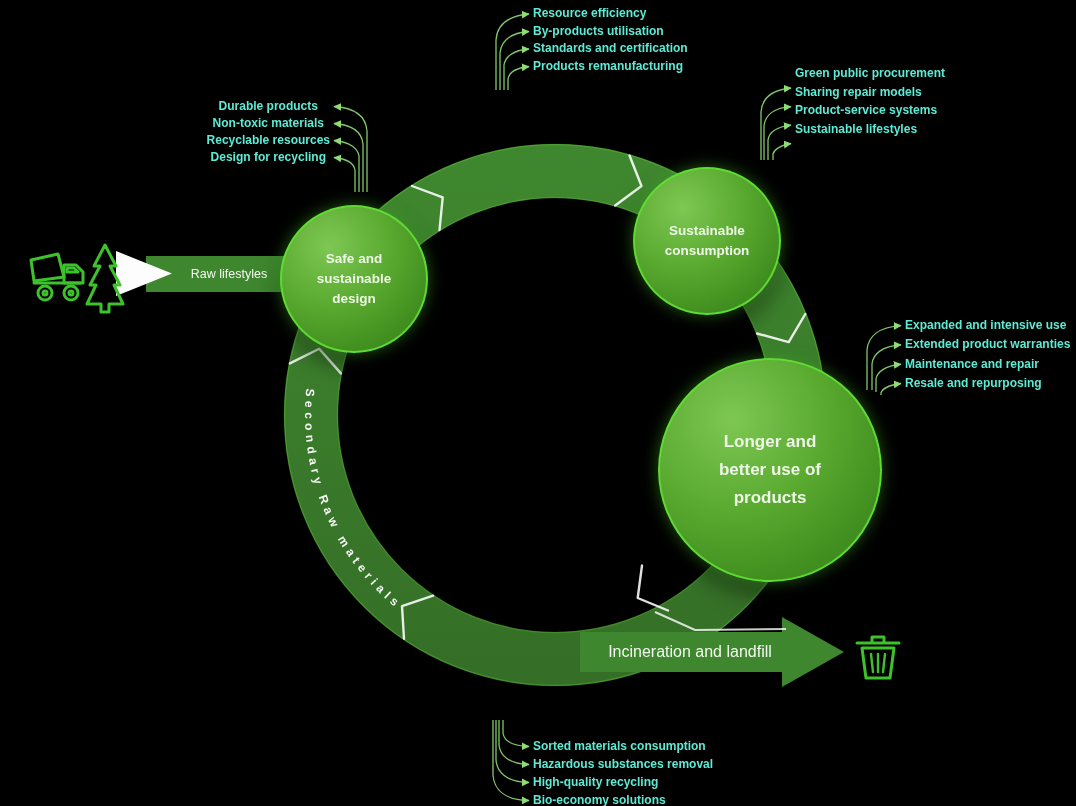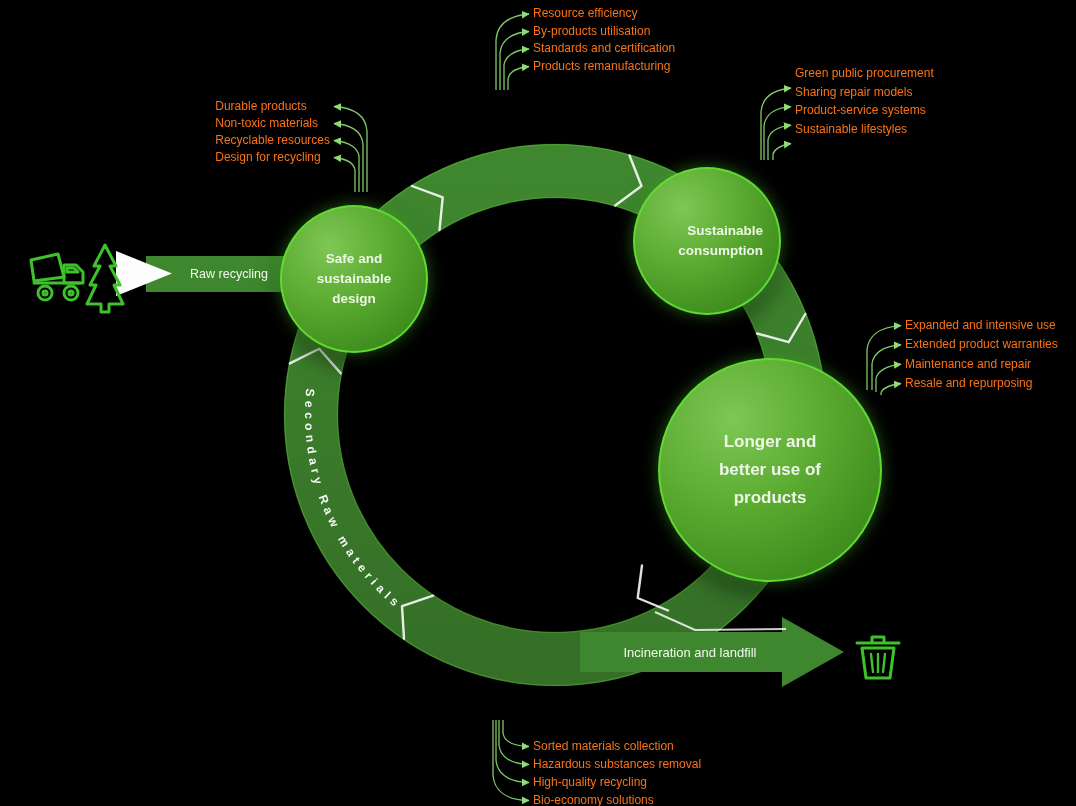--- a/index.html
+++ b/index.html
@@ -12,24 +12,24 @@
         background:radial-gradient(circle at 33% 27%, #7ec754 0%, #5aaa30 42%, #418f1f 75%, #37851c 100%);
         border:2px solid rgba(96,222,52,.95);
         box-shadow:0 0 16px rgba(86,214,45,.40), 0 12px 24px rgba(0,0,0,.5);}
   .node.small{width:144px;height:144px;font-size:13.5px;line-height:1.5;}
   .node.big{width:220px;height:220px;font-size:17px;line-height:1.65;}
   .node .lbl{pointer-events:none;}
   
   .flow-label{position:absolute;color:#f2f9ee;display:flex;align-items:center;justify-content:center;
               font-weight:500;}
   
-  .ann{position:absolute;color:#f97316;font-size:12px;font-weight:400;}
+  .ann{position:absolute;color:#5eead4;font-size:12px;font-weight:700;}
   .ann .it{white-space:nowrap;}
   .ann-top .it{line-height:17.5px;}
-  .ann-left{text-align:left;margin-left:48px;}
+  .ann-left{text-align:center;margin-left:48px;}
   .ann-left .it{line-height:17px;}
   .ann-tr .it{line-height:18.5px;}
   .ann-right .it{line-height:19.3px;font-size:12px;}
   .ann-bottom .it{line-height:18px;}
   .curved-label{font-size:12px;font-weight:600;letter-spacing:4.5px;fill:rgba(255,255,255,.95);}
 </style>
 </head>
 <body>
 
 <div class="stage">
@@ -129,28 +129,28 @@
         <path d="M872 642 V637 H884 V642"></path>
         <path d="M871 654 L873 672 M878 654 V672 M885 654 L883 672" stroke-width="2.4"></path>
       </g>
     </g>
   </svg>
 
   <div class="node small" style="left:280px;top:205px;">
     <div class="lbl" style="width:112px;">Safe and sustainable design</div>
   </div>
   <div class="node small" style="left:633px;top:167px;">
-    <div class="lbl" style="width:112px;text-align:right;">Sustainable consumption</div>
+    <div class="lbl" style="width:112px;">Sustainable consumption</div>
   </div>
   <div class="node big" style="left:658px;top:358px;">
     <div class="lbl" style="width:130px;">Longer and better use of products</div>
   </div>
 
-  <div class="flow-label" style="left:168px;top:256px;width:122px;height:36px;font-size:12.5px;">Raw recycling</div>
-  <div class="flow-label" style="left:596px;top:632px;width:188px;height:40px;font-size:13px;">Incineration and landfill</div>
+  <div class="flow-label" style="left:168px;top:256px;width:122px;height:36px;font-size:12.5px;">Raw lifestyles</div>
+  <div class="flow-label" style="left:596px;top:632px;width:188px;height:40px;font-size:16px;">Incineration and landfill</div>
 
   <div class="ann ann-top" style="left:533px;top:5px;">
     <div class="it">Resource efficiency</div>
     <div class="it">By-products utilisation</div>
     <div class="it">Standards and certification</div>
     <div class="it">Products remanufacturing</div>
   </div>
 
   <div class="ann ann-left" style="right:746px;top:98px;">
     <div class="it">Durable products</div>
@@ -167,19 +167,19 @@
   </div>
 
   <div class="ann ann-right" style="left:905px;top:316px;">
     <div class="it">Expanded and intensive use</div>
     <div class="it">Extended product warranties</div>
     <div class="it">Maintenance and repair</div>
     <div class="it">Resale and repurposing</div>
   </div>
 
   <div class="ann ann-bottom" style="left:533px;top:737px;">
-    <div class="it">Sorted materials collection</div>
+    <div class="it">Sorted materials consumption</div>
     <div class="it">Hazardous substances removal</div>
     <div class="it">High-quality recycling</div>
     <div class="it">Bio-economy solutions</div>
   </div>
 
 </div>
 
 </body></html>

